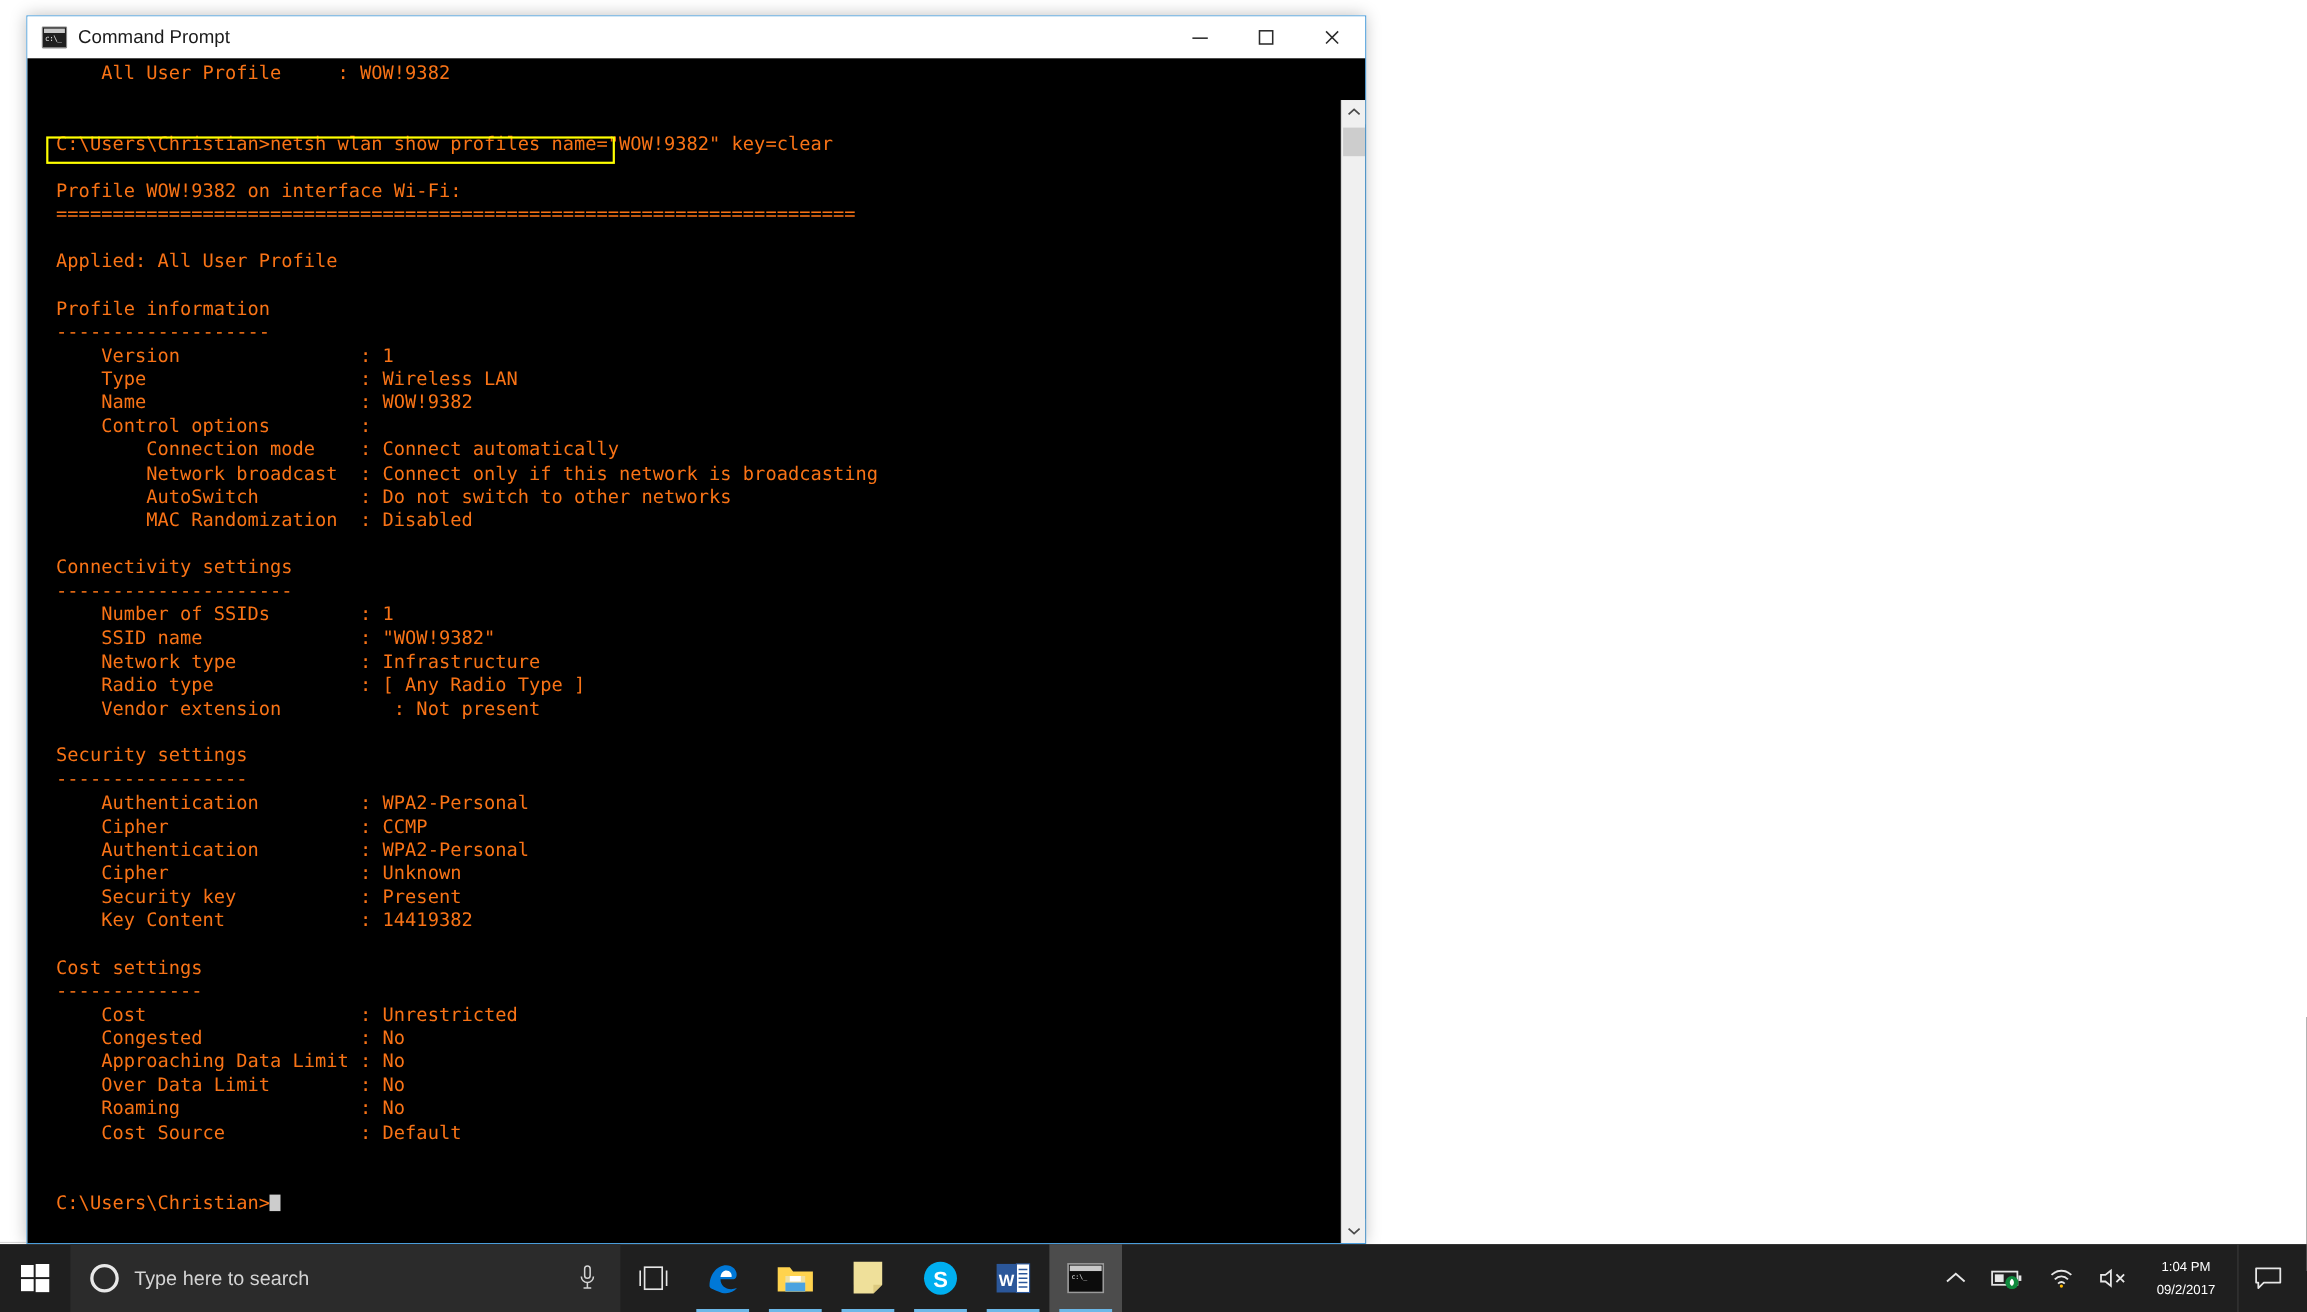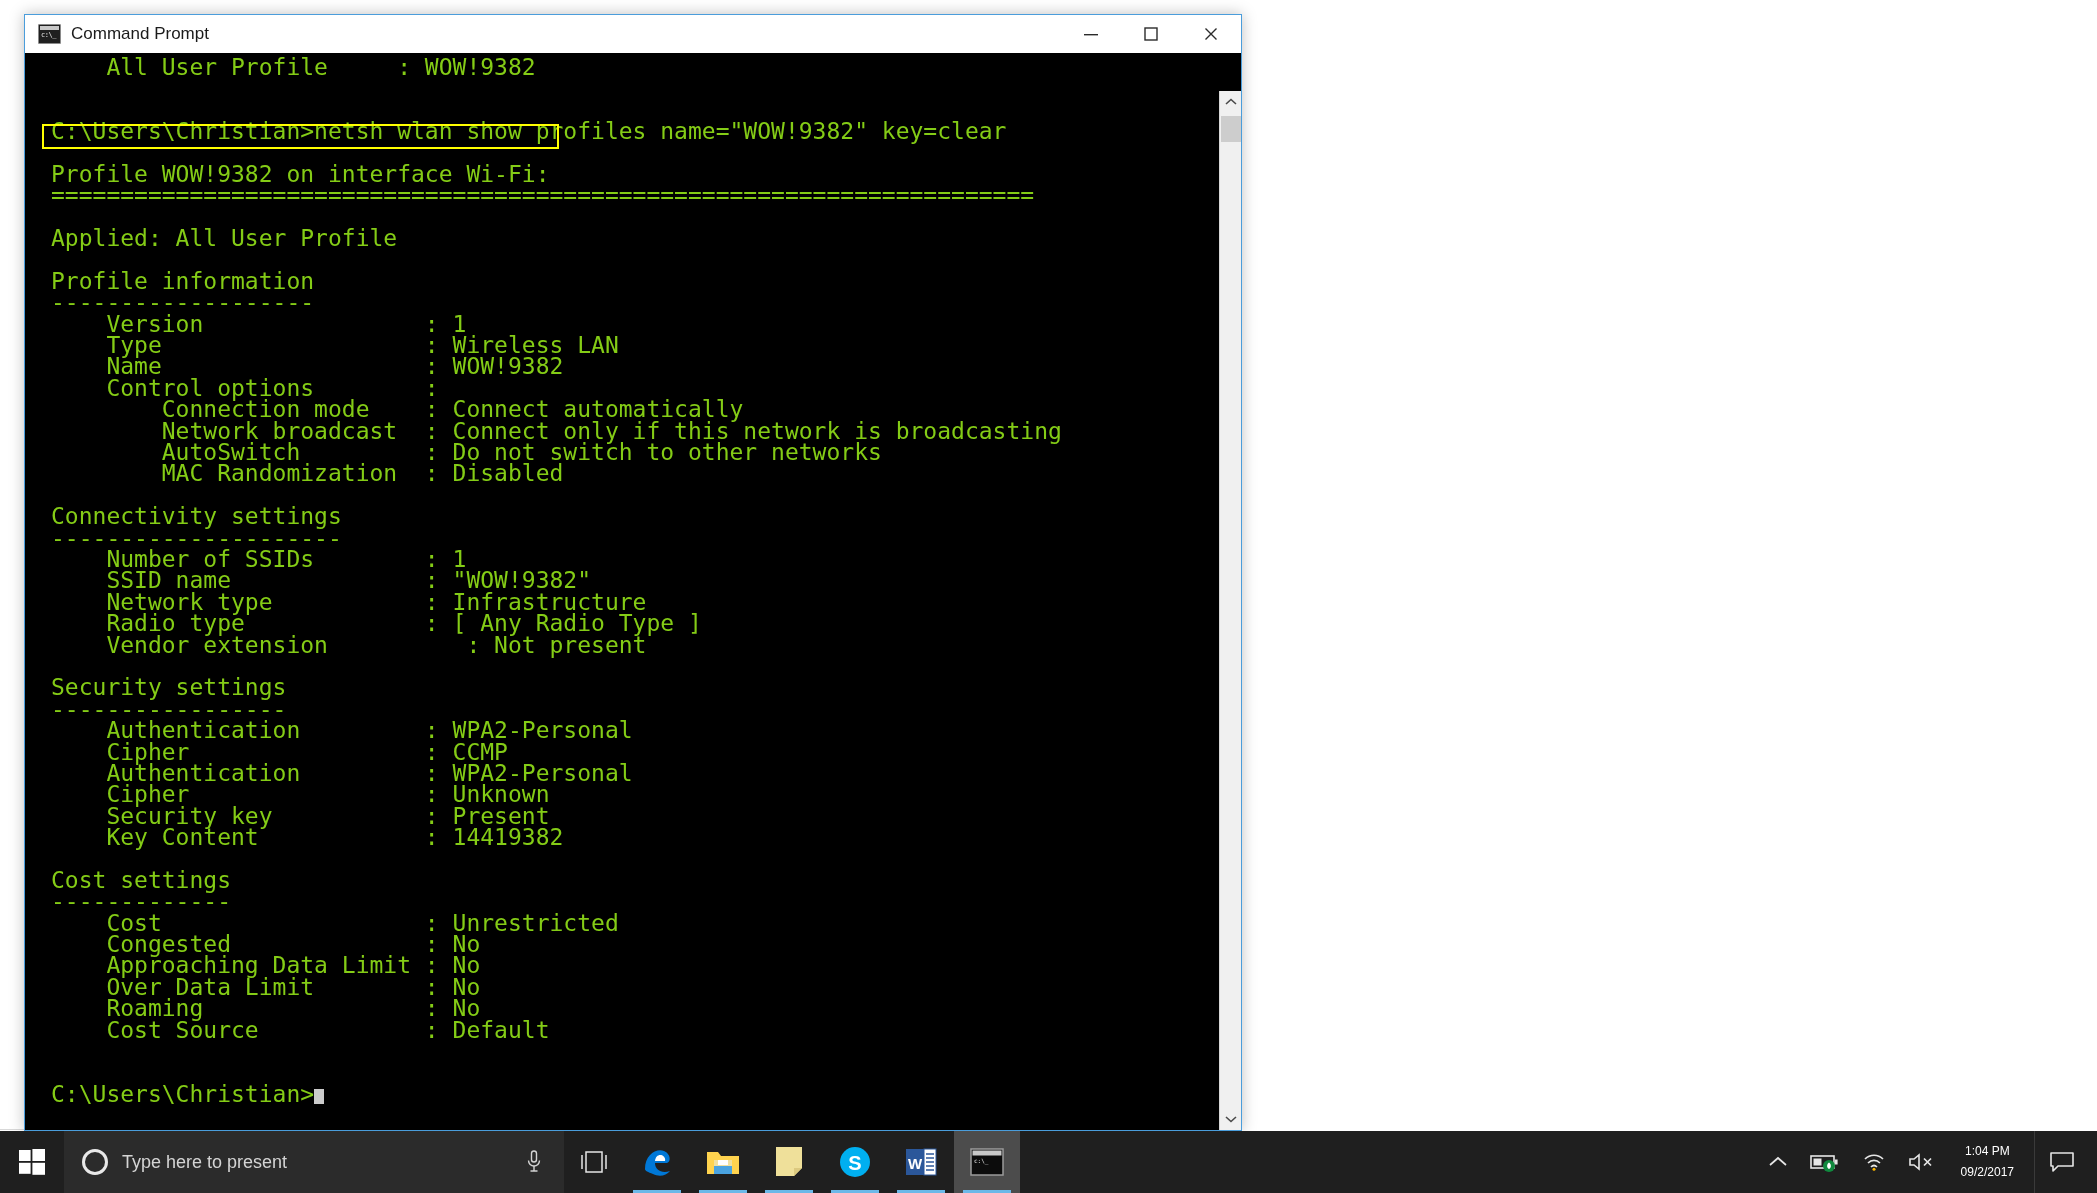--- a/index.html
+++ b/index.html
@@ -70,23 +70,23 @@
 
   
   #console-area{
     position:absolute;left:0;top:38px;right:0;bottom:0;
     background:#000000;
     overflow:hidden;
   }
   #console-text{
     position:absolute;left:0;top:0;
     padding:4px 0 0 26px;
-    color:#84cc16;
+    color:#f97316;
     font-family:"DejaVu Sans Mono","Liberation Mono",monospace;
-    font-size:23px;
+    font-size:17px;
     line-height:21.4px;
     white-space:pre;
     letter-spacing:0px;
   }
   #console-text .line{height:21.4px;}
 
   
   #cmd-highlight{
     position:absolute;
     left:17px;top:71px;width:517px;height:25px;
@@ -223,21 +223,21 @@
       <svg width="26" height="26" viewBox="0 0 26 26">
         <rect x="0" y="1" width="11.6" height="11" fill="#ffffff"></rect>
         <rect x="13.4" y="0" width="12.6" height="12" fill="#ffffff"></rect>
         <rect x="0" y="13.8" width="11.6" height="11" fill="#ffffff"></rect>
         <rect x="13.4" y="13.8" width="12.6" height="12" fill="#ffffff"></rect>
       </svg>
     </div>
 
     <div id="search-box">
       <div id="cortana-ring"></div>
-      <div id="search-placeholder">Type here to present</div>
+      <div id="search-placeholder">Type here to search</div>
       <div id="mic-icon">
         <svg width="16" height="26" viewBox="0 0 16 26">
           <rect x="5.5" y="2" width="5" height="11" rx="2.5" fill="none" stroke="#d4d4d4" stroke-width="1.4"></rect>
           <path d="M2.5 11.5 a5.5 5.5 0 0 0 11 0" fill="none" stroke="#d4d4d4" stroke-width="1.4"></path>
           <path d="M8 17 L8 22 M4.5 22 L11.5 22" stroke="#d4d4d4" stroke-width="1.4" fill="none"></path>
         </svg>
       </div>
     </div>
 
     <div id="taskview-button">

